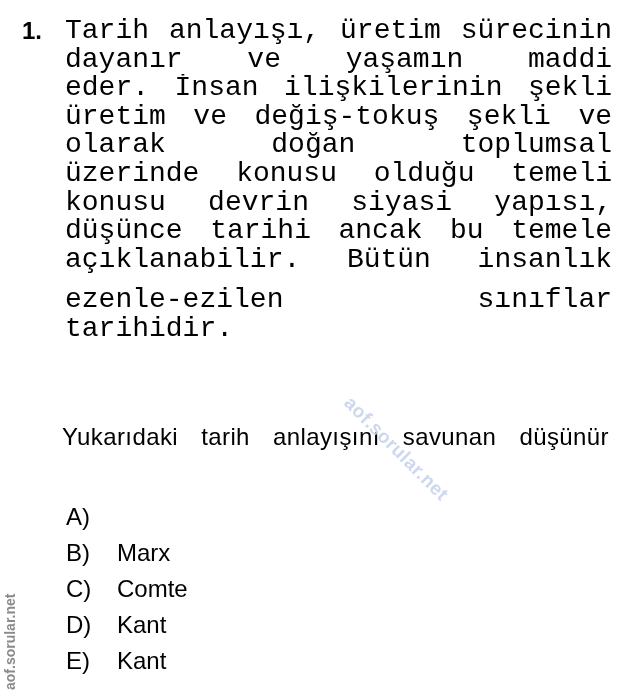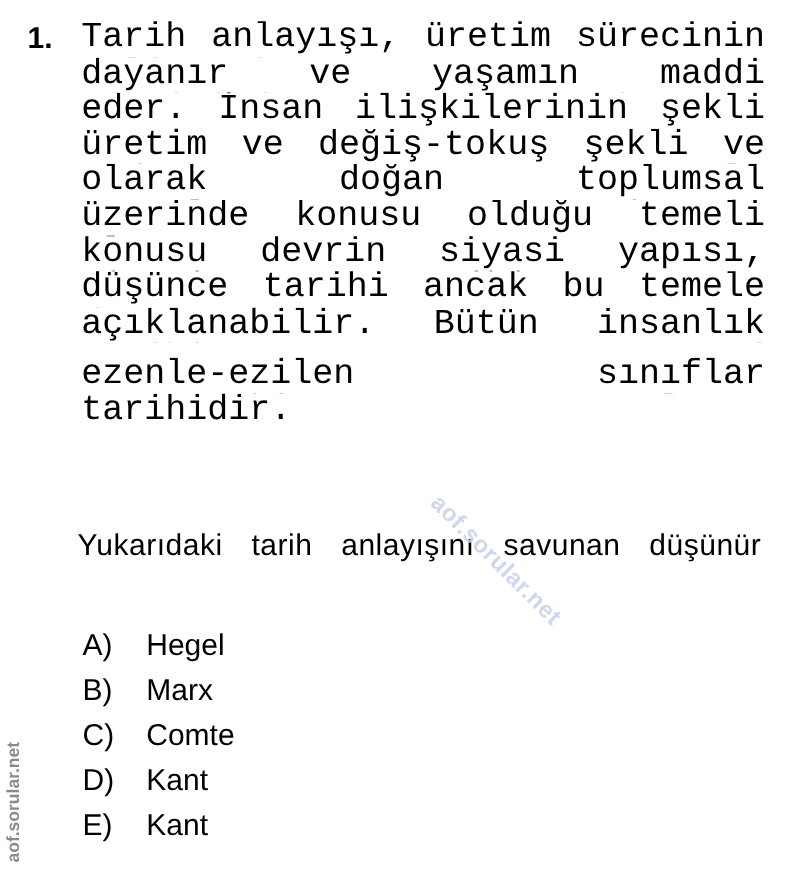--- a/index.html
+++ b/index.html
@@ -137,21 +137,20 @@
     <span class="line last" style="white-space: normal; height: 28.6px; overflow: hidden;">tarihidir.</span>
   </div>
 
   <div class="q-prompt">
     <span class="line" style="white-space: normal; height: 28.6px; overflow: hidden;">Yukarıdaki tarih anlayışını savunan düşünür</span>
   </div>
 
   <ul class="options">
     <li class="option">
       <span class="opt-letter">A)</span>
-      <span class="opt-text">Hegel</span>
     </li>
     <li class="option">
       <span class="opt-letter">B)</span>
       <span class="opt-text">Marx</span>
     </li>
     <li class="option">
       <span class="opt-letter">C)</span>
       <span class="opt-text">Comte</span>
     </li>
     <li class="option">

